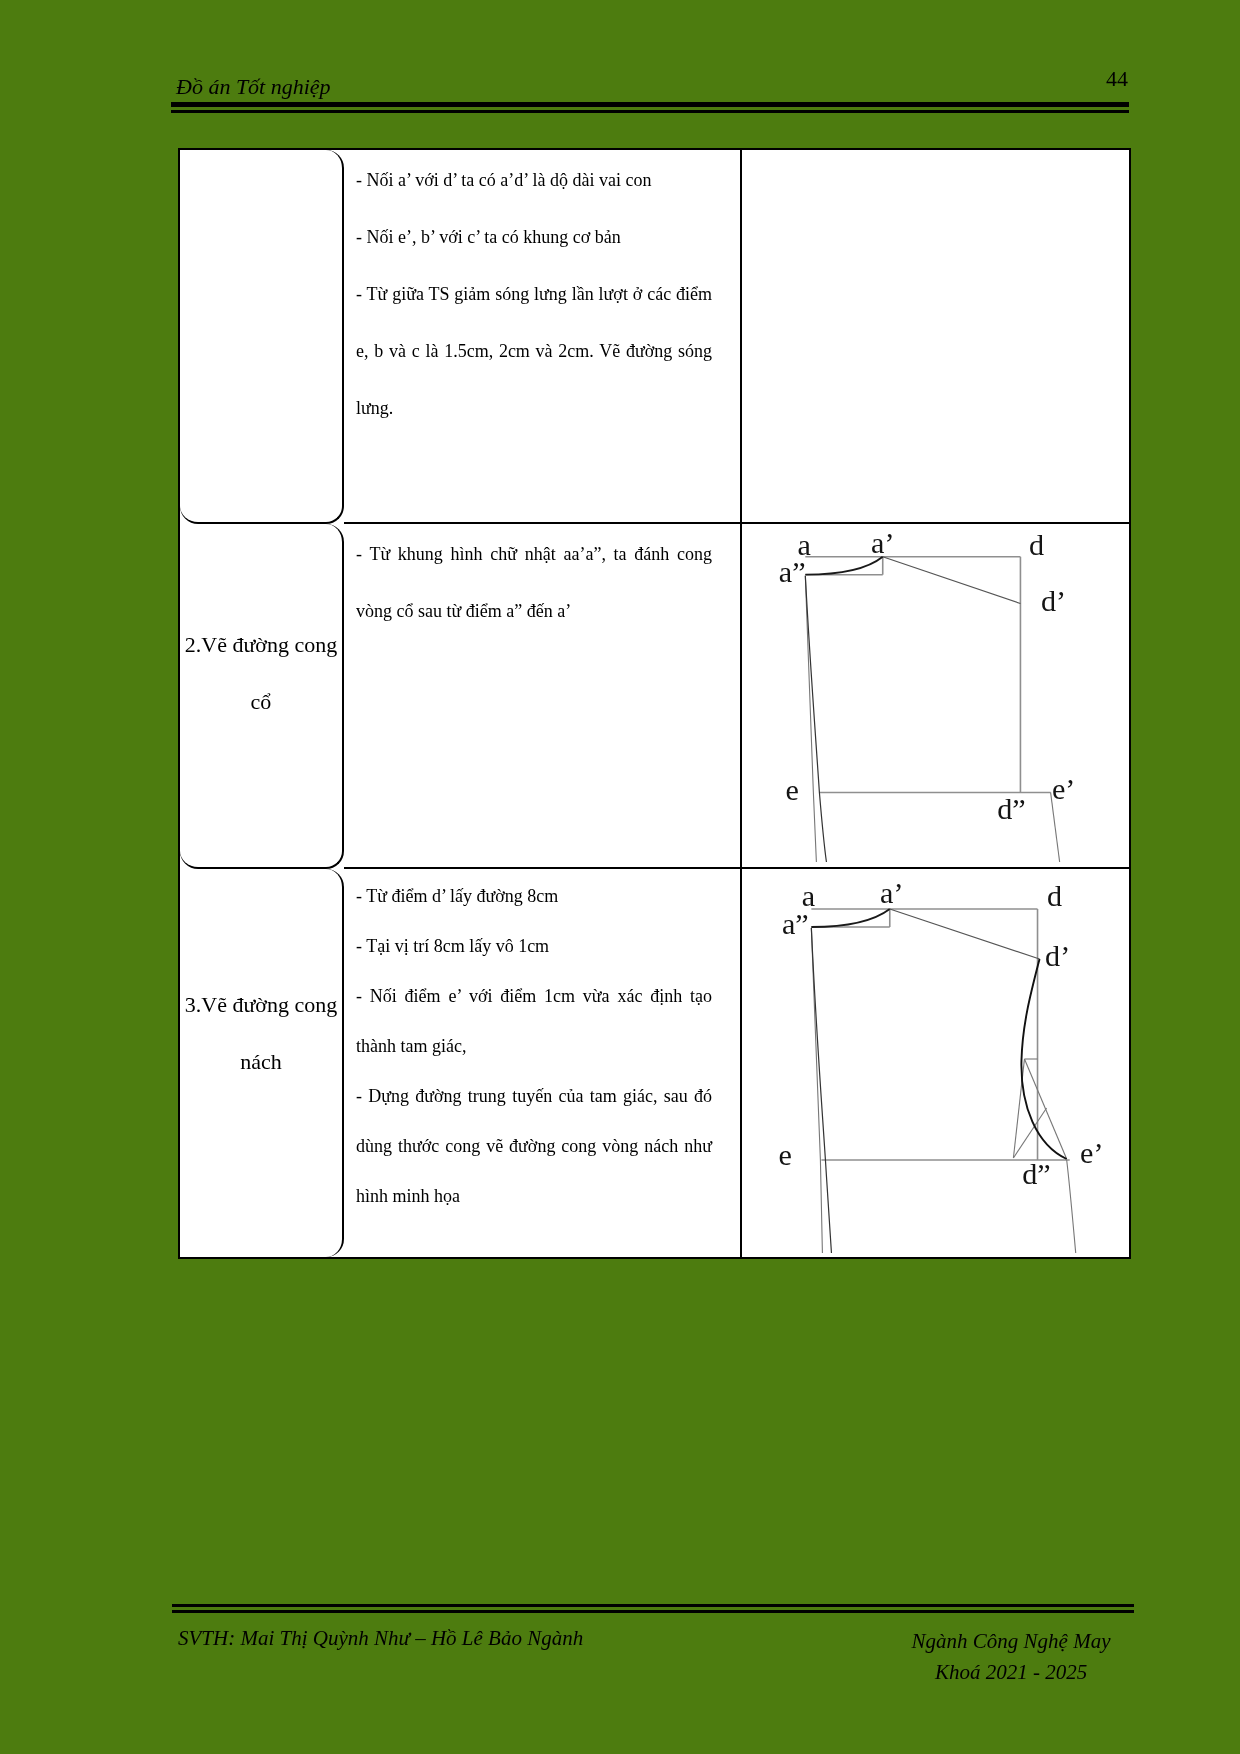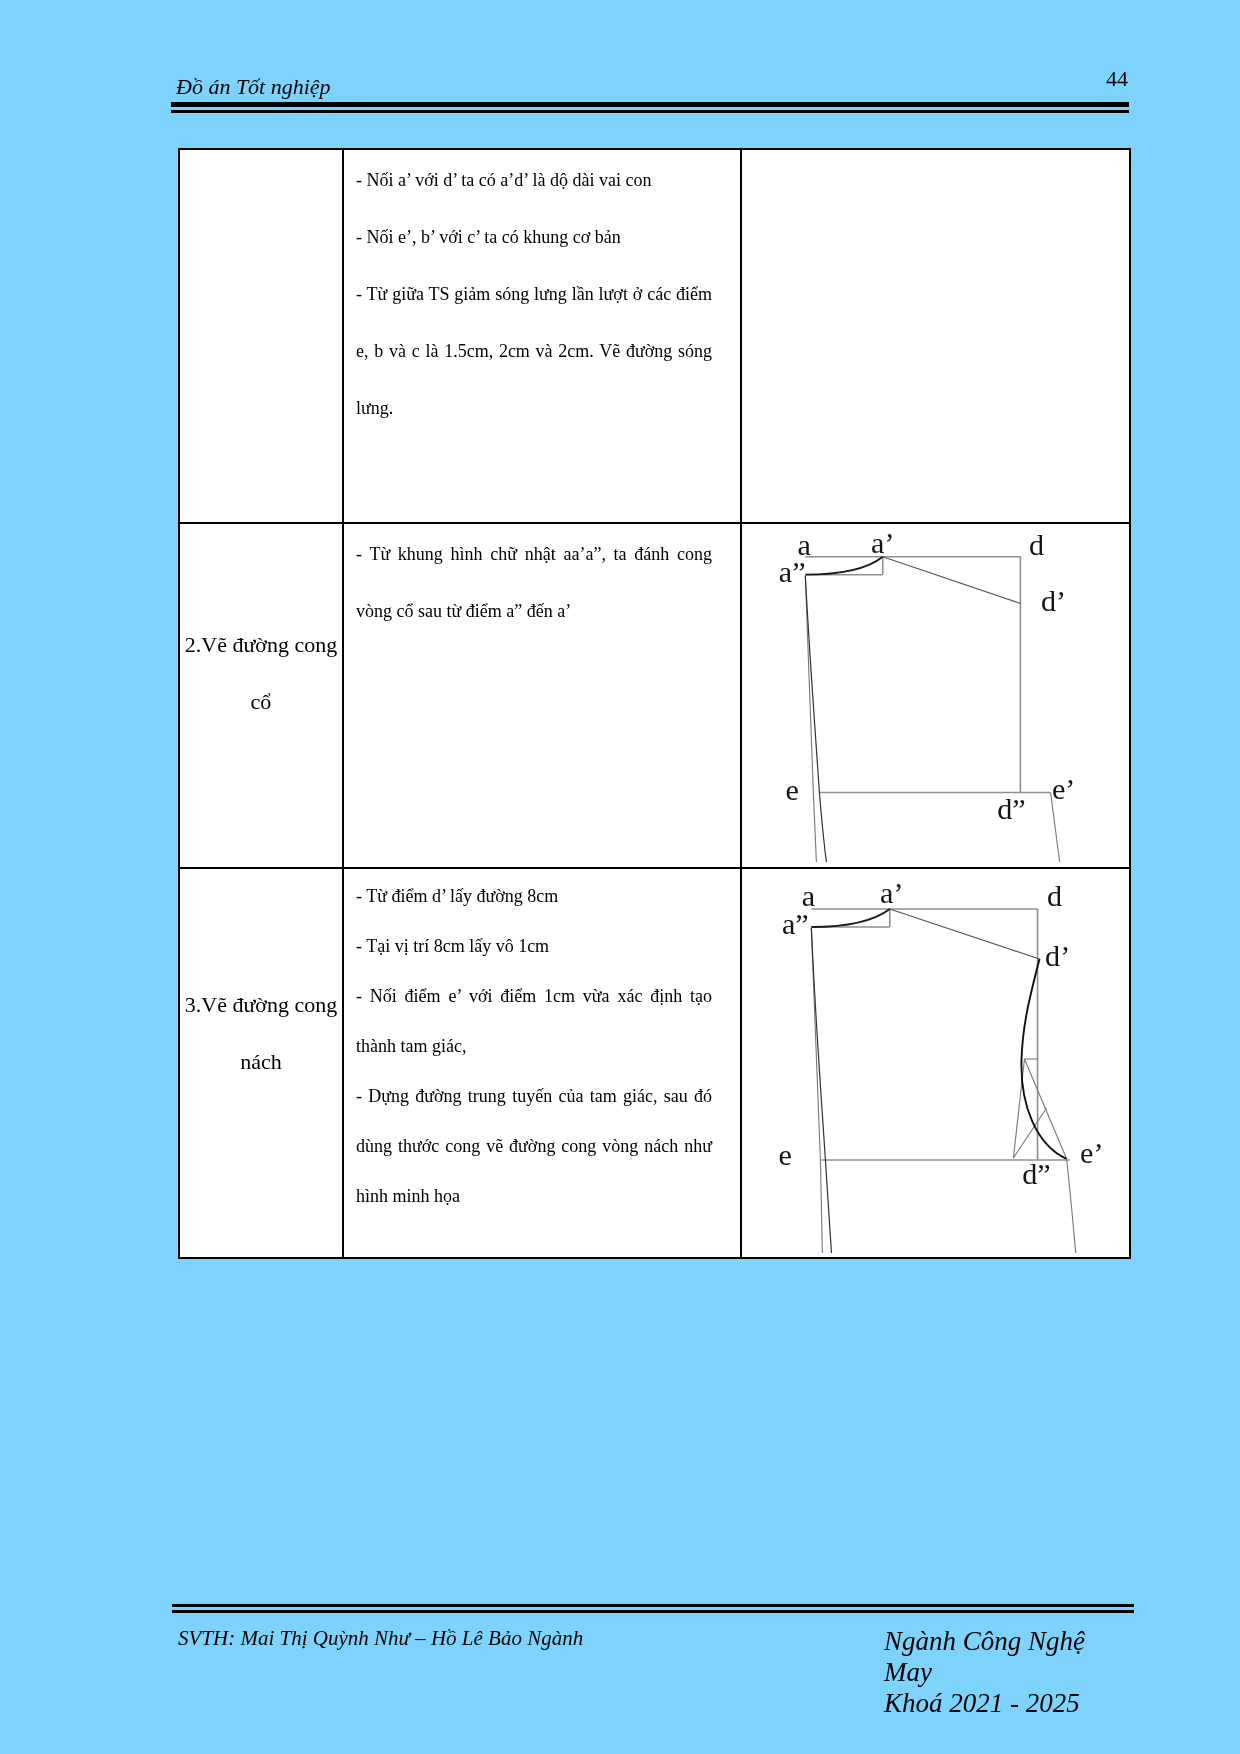--- a/index.html
+++ b/index.html
@@ -1,20 +1,20 @@
 <!DOCTYPE html>
 <html><head>
 <meta charset="utf-8">
 <style>
   * { box-sizing: border-box; margin: 0; padding: 0; }
   html,body { background:#ffffff; }
   .page {
     position: relative;
     width: 1240px; height: 1754px;
-    background: #7dd3fc;
+    background: #4d7c0f;
     font-family: "Liberation Serif", serif;
     color: #000;
     overflow: hidden;
   }
 
   
   .header-title {
     position: absolute; left: 176px; top: 74px;
     font-style: italic; font-size: 22px; white-space: nowrap;
   }
@@ -36,21 +36,21 @@
     grid-template-rows: 374px 345px 388px;
     border: 2px solid #000;
     background: #fff;
   }
   .cell { border-right: 2px solid #000; border-bottom: 2px solid #000; overflow: hidden; }
   .cell.last-col { border-right: 0; }
   .cell.last-row { border-bottom: 0; }
 
   .step {
     display: flex; align-items: center; justify-content: center;
-    text-align: center; font-size: 22px; line-height: 57px;
+    text-align: center; font-size: 22px; line-height: 57px; border-radius: 18px;
   }
   .step.row2 { padding-bottom: 46px; }
   .step.row3 { padding-bottom: 60px; }
 
   .instr { padding: 2px 28px 16px 12px; font-size: 18px; text-align: justify; font-family: Liberation Serif, serif; }
   .instr p { margin: 0; }
   .lh57 p { line-height: 57px; }
   .lh50 p { line-height: 50px; }
 
   .diagram-cell { position: relative; }
@@ -63,21 +63,21 @@
     position: absolute; left: 172px; top: 1604px; width: 962px;
     height: 9px;
     border-top: 3px solid #000; border-bottom: 3px solid #000;
   }
   .footer-left {
     position: absolute; left: 178px; top: 1626px;
     font-style: italic; font-size: 21px; white-space: nowrap;
   }
   .footer-right {
     position: absolute; left: 884px; top: 1626px; width: 254px;
-    font-style: italic; font-size: 27px; line-height: 31px;
+    text-align: center; font-style: italic; font-size: 21px; line-height: 31px;
   }
 </style>
 </head>
 <body>
 
 <div class="page">
 
   <div class="header-title">Đồ án Tốt nghiệp</div>
   <div class="page-number">44</div>
   <div class="header-rule"></div>

